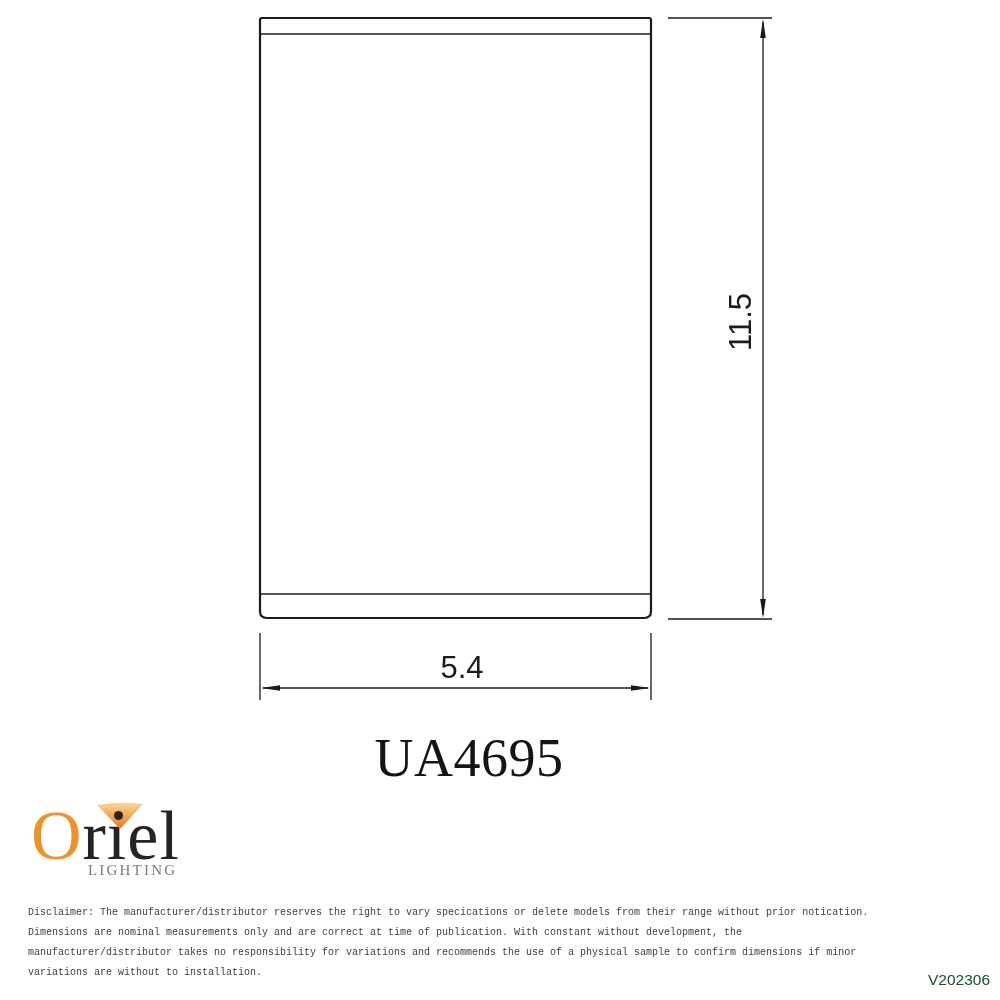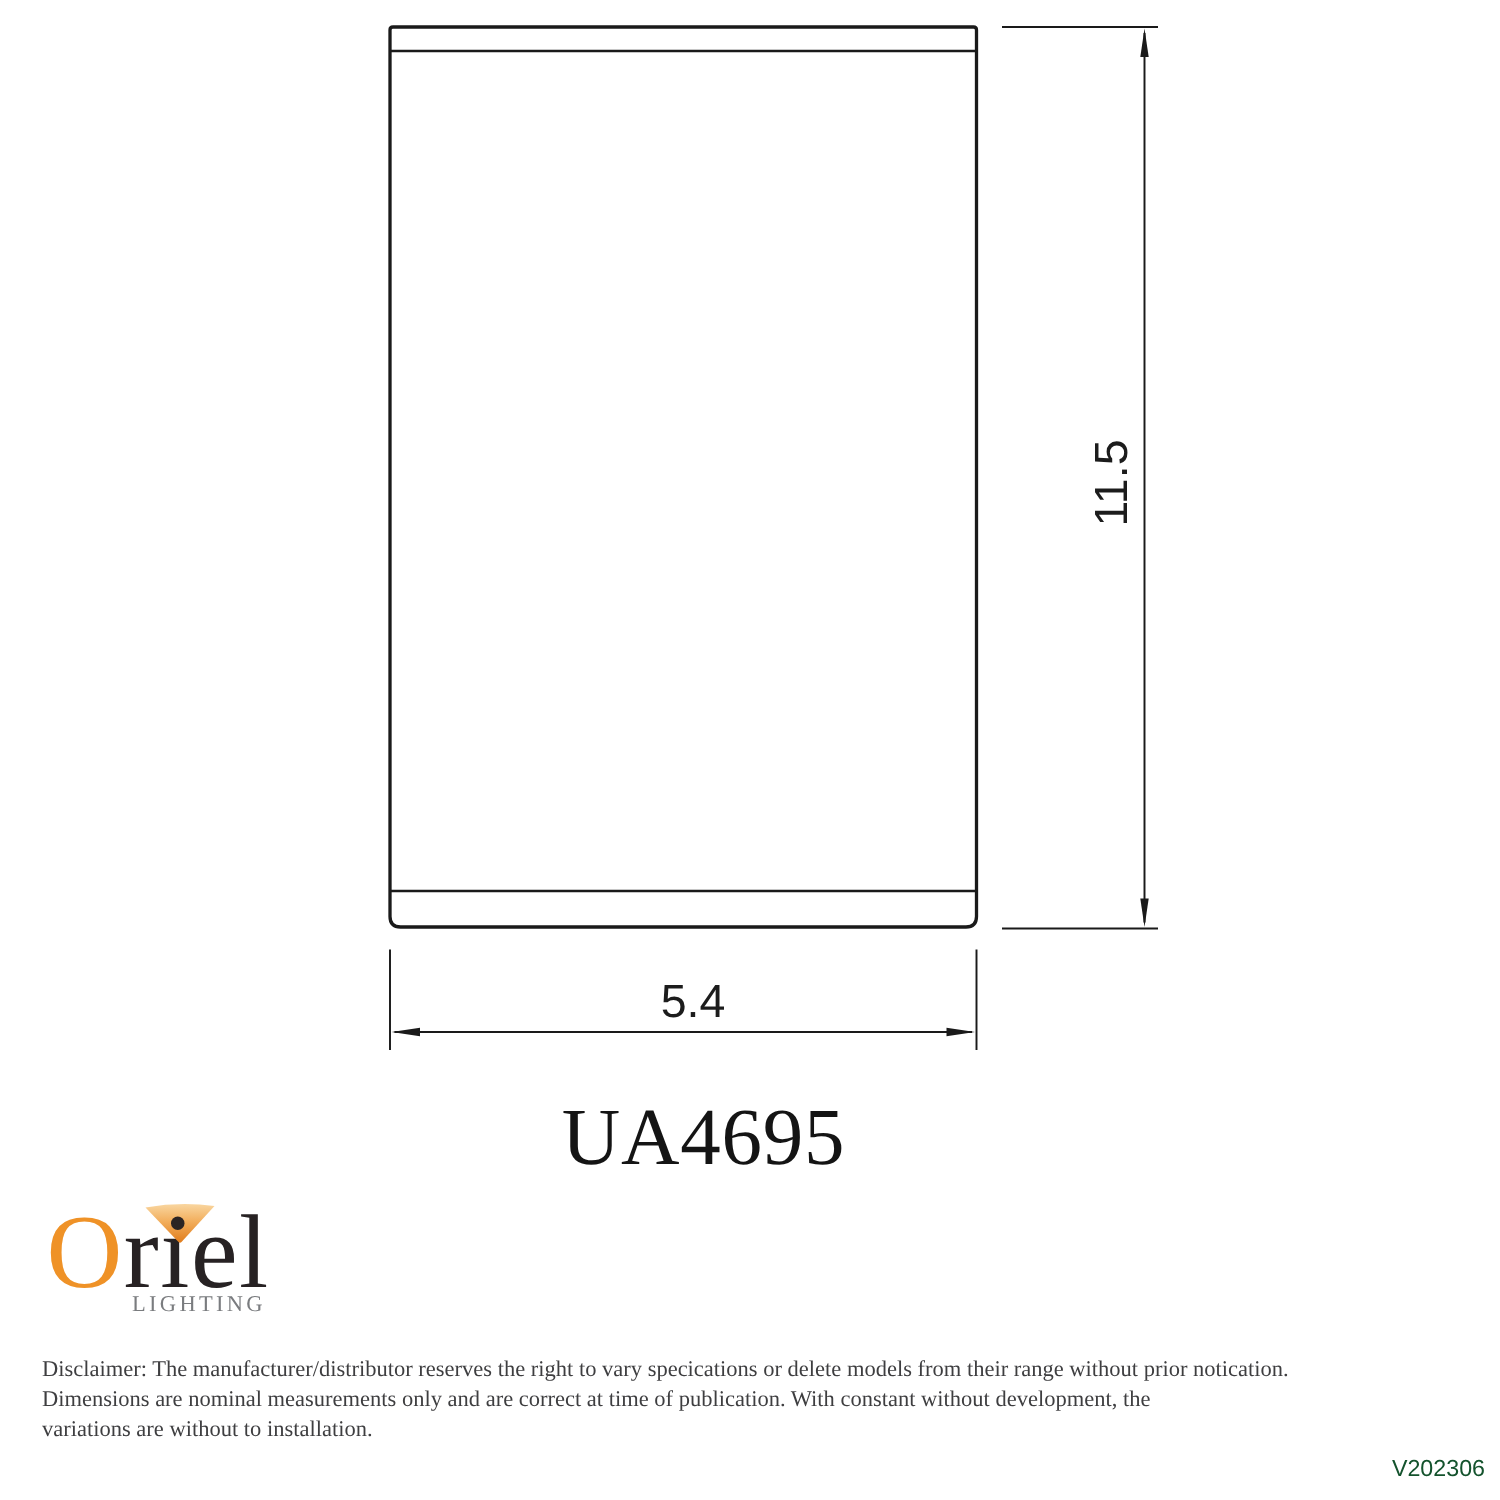--- a/index.html
+++ b/index.html
@@ -58,22 +58,22 @@
     letter-spacing: 2.2px;
     color: #7A7C7F;
     white-space: nowrap;
   }
 
   
   #disclaimer {
     position: absolute;
     left: 28px; top: 903px;
     width: 945px;
-    font-family: Liberation Serif, serif;
-    font-size: 15px;
+    font-family: Liberation Mono, monospace;
+    font-size: 10px;
     line-height: 20px;
     color: #3E3E40;
   }
   .disclaimer-line { white-space: nowrap; }
   #version-code {
     position: absolute;
     right: 10px; top: 971px;
     font-family: Liberation Sans, sans-serif;
     font-size: 15.5px;
     color: #14532d;
@@ -122,16 +122,17 @@
     </defs>
     <path d="M 2,4 Q 25,0 48,3 L 26,27 Q 25,28 24,27 Z" fill="url(#fanGrad)"></path>
   </svg>
   <div id="logo-dot"></div>
   <div id="logo-tagline">LIGHTING</div>
 </div>
 
 <div id="disclaimer">
   <div class="disclaimer-line">Disclaimer: The manufacturer/distributor reserves the right to vary specications or delete models from their range without prior notication.</div>
   <div class="disclaimer-line">Dimensions are nominal measurements only and are correct at time of publication. With constant without development, the</div>
+  <div class="disclaimer-line">manufacturer/distributor takes no responsibility for variations and recommends the use of a physical sample to confirm dimensions if minor</div>
   <div class="disclaimer-line">variations are without to installation.</div>
 </div>
 
 <div id="version-code">V202306</div>
 
 </body></html>

